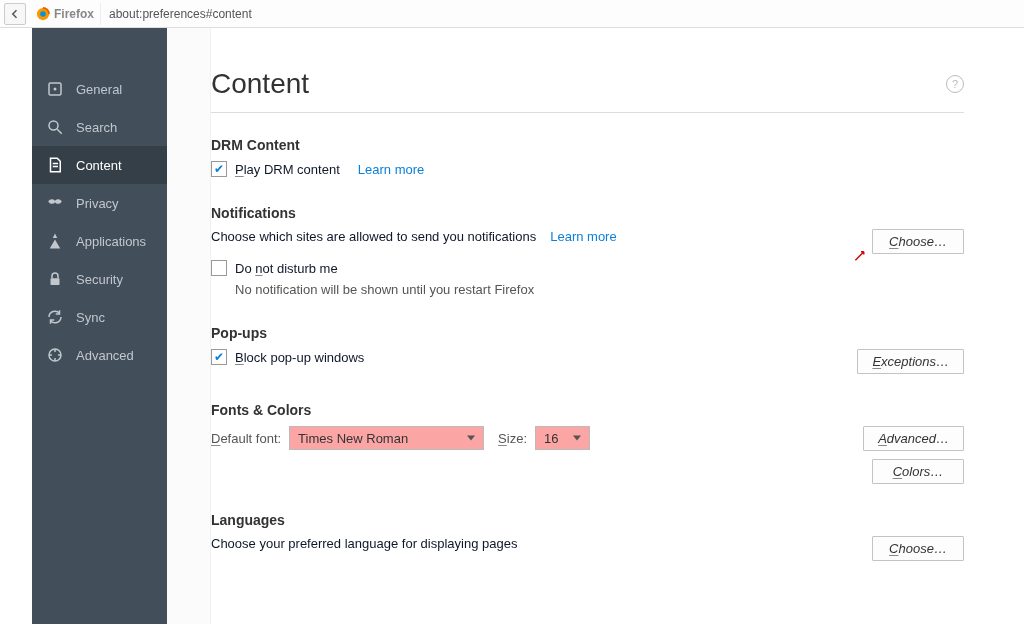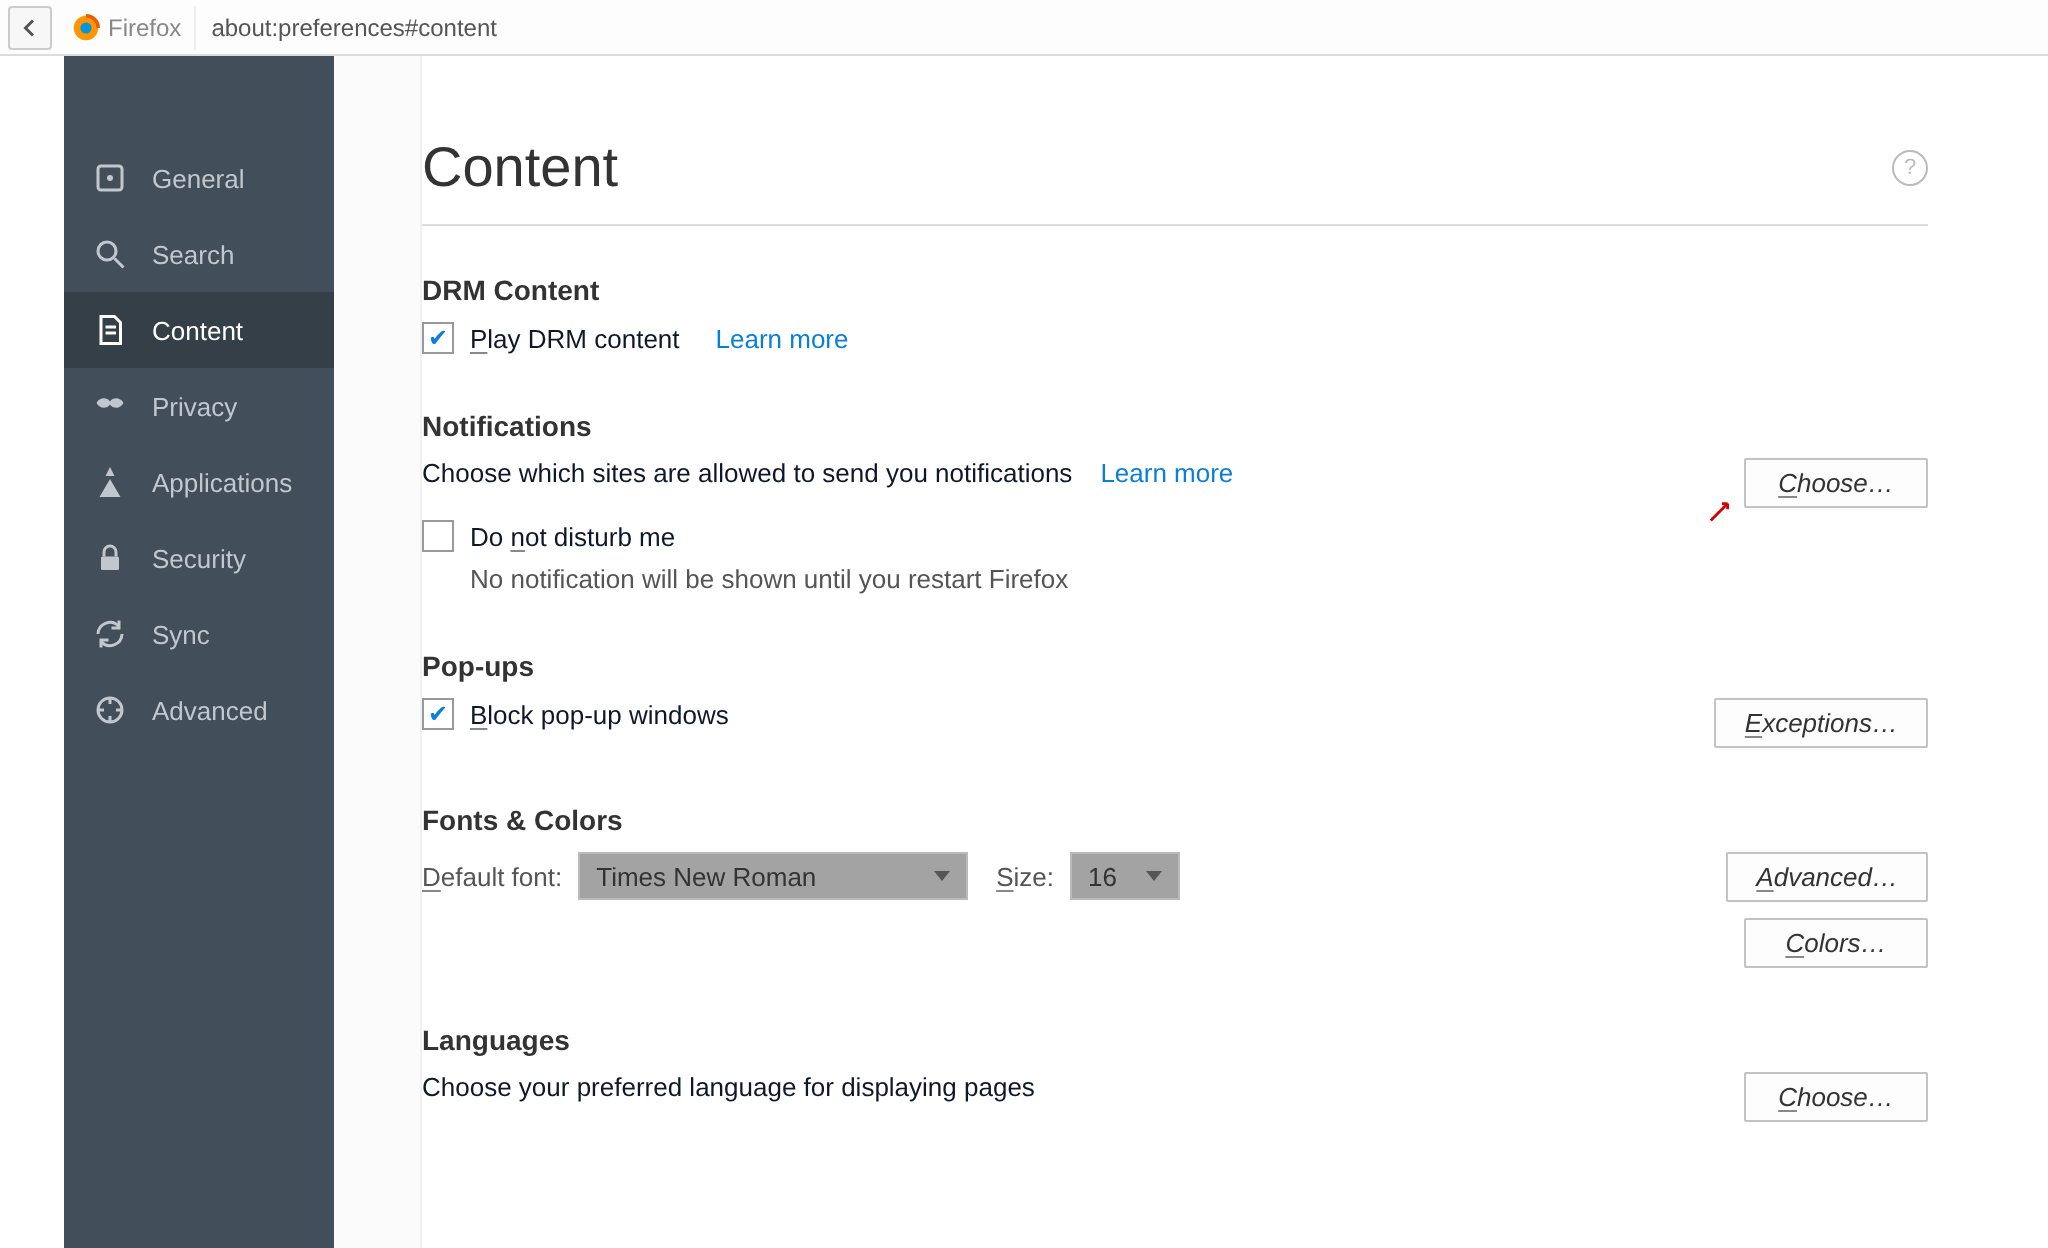--- a/index.html
+++ b/index.html
@@ -3,21 +3,21 @@
 <meta charset="utf-8">
 <style>
   * { box-sizing: border-box; }
   html, body { margin: 0; padding: 0; font-family: "Segoe UI", Arial, sans-serif; font-size: 13px; color: #333; background: #fff; height: 100%; }
   .window { width: 1024px; height: 624px; display: flex; flex-direction: column; overflow: hidden; }
 
   
   .urlbar { height: 28px; background: #fdfdfd; border-bottom: 1px solid #ddd; display: flex; align-items: center; padding: 0 4px; gap: 4px; }
   .back-btn { width: 22px; height: 22px; border: 1px solid #ccc; background: #f7f7f7; border-radius: 2px; display: flex; align-items: center; justify-content: center; cursor: pointer; }
   .back-btn svg { width: 12px; height: 12px; stroke: #555; fill: none; stroke-width: 2; }
-  .id-box { display: flex; align-items: center; gap: 4px; padding: 0 6px; height: 22px; border-right: 1px solid #eee; }
+  .id-box { display: flex; align-items: center; gap: 4px; padding: 0 6px; height: 22px; border-right: 1px solid #eee; font-weight: bold; }
   .id-box .ff-icon { width: 14px; height: 14px; }
   .brand { color: #888; font-size: 12px; }
   .url-text { color: #555; font-size: 12px; padding-left: 4px; }
 
   .body-area { flex: 1; display: flex; min-height: 0; padding-left: 32px; }
 
   
   .sidebar { width: 135px; background: #424e5a; color: #c1c7cd; display: flex; flex-direction: column; padding-top: 42px; }
   .side-item { display: flex; align-items: center; gap: 12px; height: 38px; padding: 0 14px; cursor: pointer; font-size: 13px; }
   .side-item.selected { background: #343f48; color: #fff; }
@@ -44,21 +44,21 @@
 
   .label-text { color: #0f172a; }
   .helper-text { color: #555; margin-left: 24px; }
   .link { color: #0a7fd9; cursor: pointer; }
   .u { text-decoration: underline; text-decoration-color: #888; text-underline-offset: 2px; }
 
   .btn { background: #fdfdfd; border: 1px solid #c3c3c3; padding: 4px 14px; font-size: 13px; cursor: pointer; border-radius: 1px; min-width: 92px; text-align: center; color: #333; font-style: italic; }
   .btn-stack { display: flex; flex-direction: column; gap: 8px; align-items: flex-end; }
 
   .form-label { color: #555; }
-  .select { border: 1px solid #bbb; background: #a3a3a3; height: 24px; padding: 0 24px 0 8px; font-size: 13px; display: flex; align-items: center; position: relative; cursor: pointer; text-align: right; }
+  .select { border: 1px solid #bbb; background: #fca5a5; height: 24px; padding: 0 24px 0 8px; font-size: 13px; display: flex; align-items: center; position: relative; cursor: pointer; text-align: right; }
   .select::after { content: ""; position: absolute; right: 8px; top: 50%; width: 0; height: 0; border-left: 4px solid transparent; border-right: 4px solid transparent; border-top: 5px solid #555; transform: translateY(-50%); }
   .select.font { width: 195px; }
   .select.size { width: 55px; }
 
   
   .red-arrow { position: absolute; width: 14px; height: 14px; pointer-events: none; }
   .red-arrow svg { width: 100%; height: 100%; }
 </style>
 </head>
 <body>

